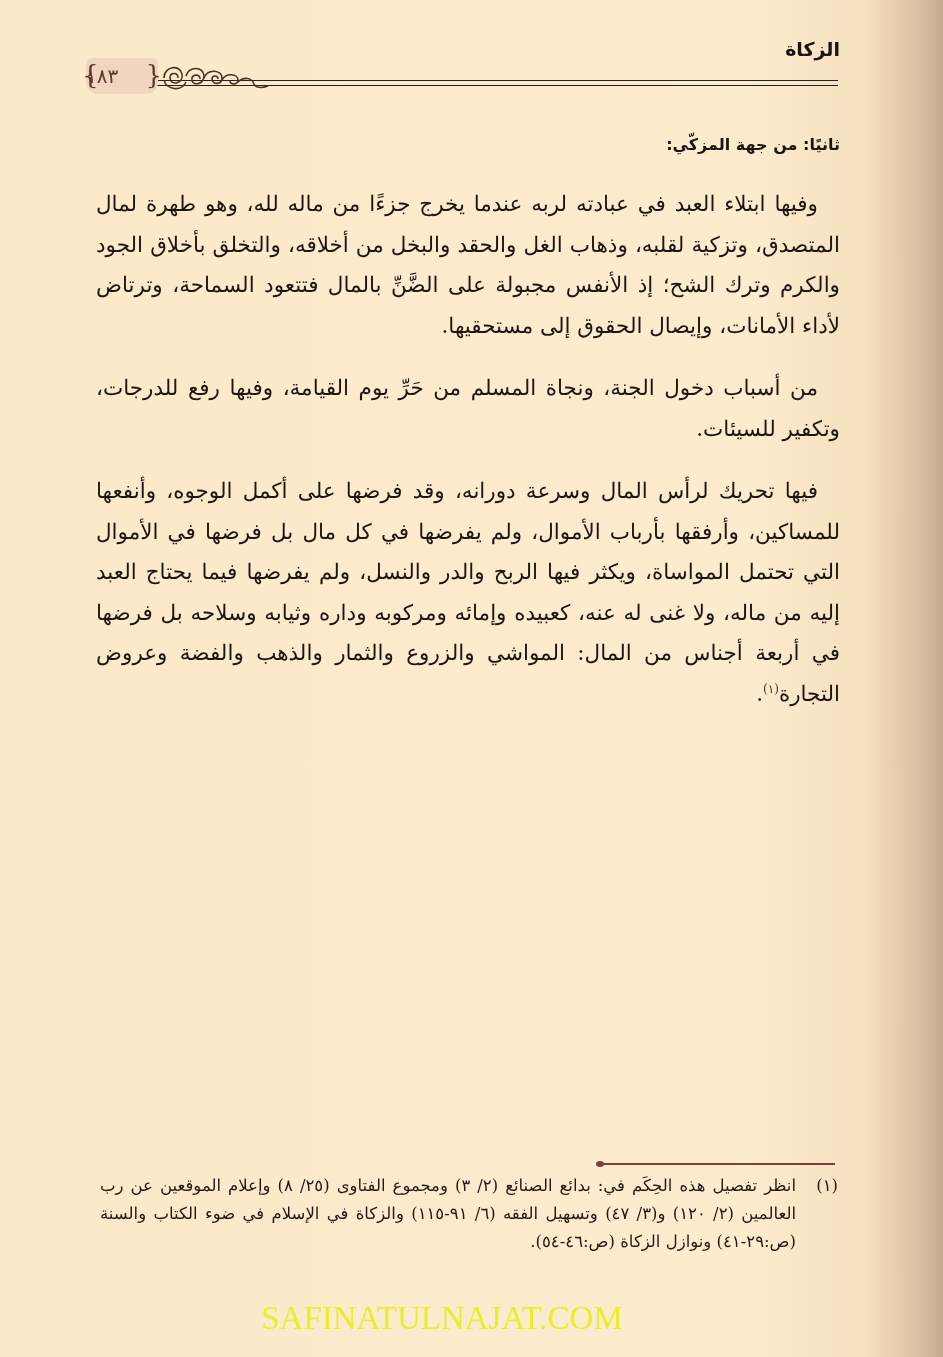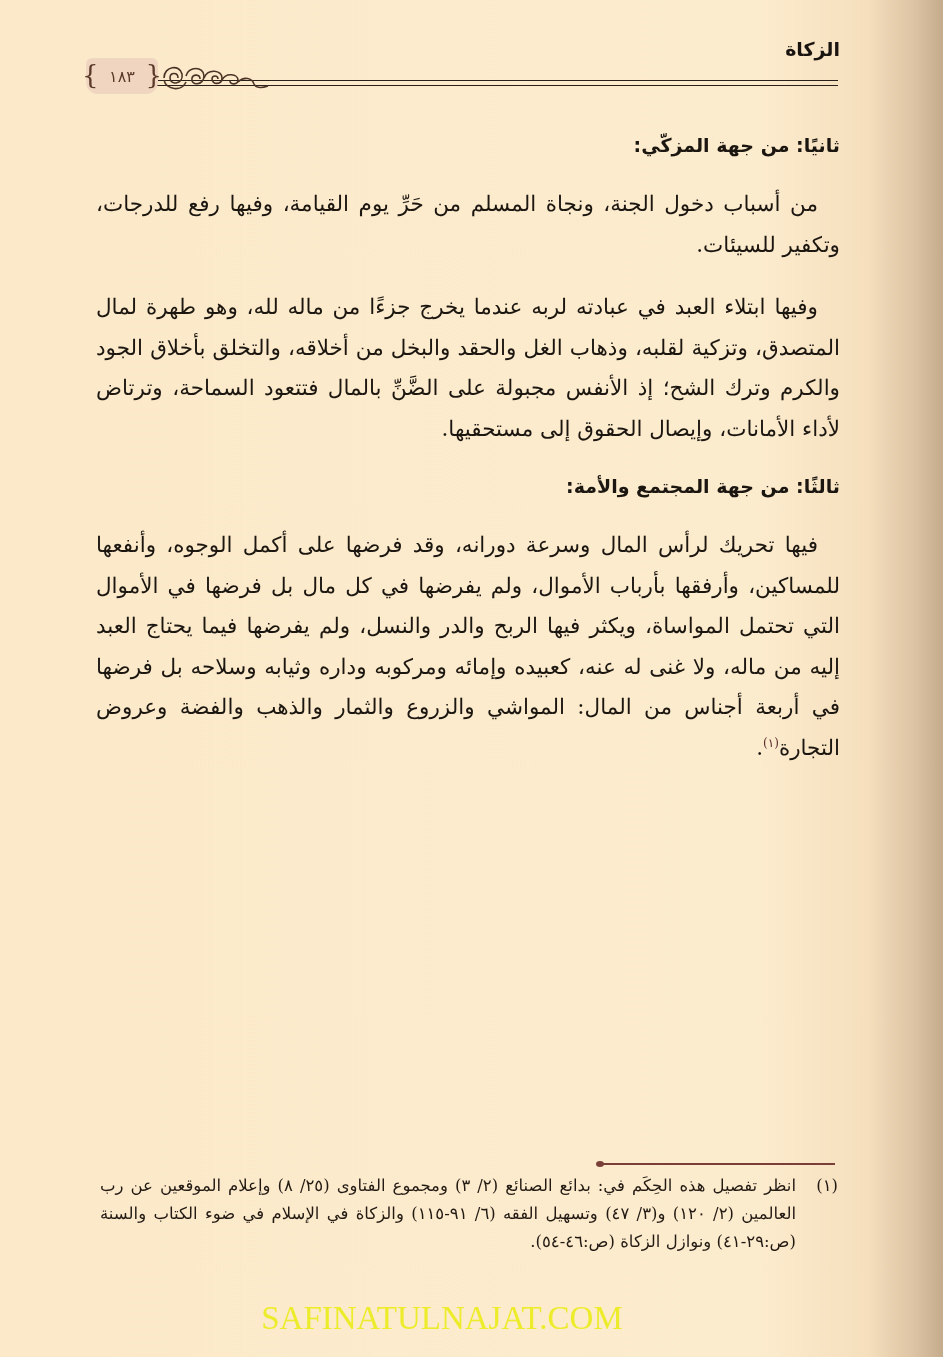--- a/index.html
+++ b/index.html
@@ -20,36 +20,36 @@
     position: absolute; left: 150px; right: 105px; top: 80px; height: 0;
     border-top: 1.5px solid #2a211a;
   }
   .header-rule2 {
     position: absolute; left: 150px; right: 105px; top: 85px; height: 0;
     border-top: 1px solid #2a211a;
   }
   .page-num-box {
     position: absolute; left: 86px; top: 58px; width: 72px; height: 36px;
     background: #f0d6c0; border-radius: 6px 6px 12px 12px;
-    display: flex; align-items: center; justify-content: center;
-    font-family: "DejaVu Sans", sans-serif; font-size: 16px; color: #5b3a2a;
+    display: flex; align-items: center; justify-content: flex-start;
+    font-family: "DejaVu Sans", sans-serif; font-size: 20px; color: #5b3a2a;
   }
   .page-num-box::before, .page-num-box::after {
     content: "{"; position: absolute; top: 2px; font-size: 26px; color: #5b3a2a; font-family: "DejaVu Serif", serif;
   }
   .page-num-box::before { left: -4px; }
   .page-num-box::after { content: "}"; right: -4px; }
   .ornament { position: absolute; left: 160px; top: 58px; width: 110px; height: 36px; }
   .content {
     position: absolute; left: 96px; right: 103px; top: 130px;
     direction: rtl; text-align: justify;
     font-size: 21.5px; line-height: 40.5px;
   }
   .heading {
-    font-family: "DejaVu Sans", sans-serif; font-weight: bold; font-size: 19px;
+    font-family: "DejaVu Sans", sans-serif; font-weight: bold; font-size: 16px;
     margin: 0 0 24px 0; line-height: 30px;
   }
   .para { margin: 0 0 22px 0; text-indent: 22px; }
   .para.last { text-align-last: justify; margin-bottom: 0; }
   sup.fn-ref { font-size: 12px; color: #5b2a2a; vertical-align: super; line-height: 0; }
   .fn-rule {
     position: absolute; left: 600px; right: 108px; top: 1163px; height: 0;
     border-top: 2px solid #7b3f3a;
   }
   .fn-rule::before {
@@ -88,24 +88,23 @@
       <path d="M4 22 C6 32 22 34 26 24"></path>
       <path d="M26 18 C28 8 44 8 44 18 C44 28 30 28 32 20 C33 16 40 16 40 21"></path>
       <path d="M44 20 C48 10 62 12 62 20 C62 27 52 27 52 21 C52 17 58 17 58 21"></path>
       <path d="M62 22 C66 14 78 16 78 22 C78 27 70 27 70 23"></path>
       <path d="M78 24 C84 18 92 20 94 26 C96 30 102 30 108 28"></path>
     </g>
   </svg>
 
   <div class="content">
     <div class="heading">ثانيًا: من جهة المزكّي:</div>
+    <p class="para">وفيها ابتلاء العبد في عبادته لربه عندما يخرج جزءًا من ماله لله، وهو طهرة لمال المتصدق، وتزكية لقلبه، وذهاب الغل والحقد والبخل من أخلاقه، والتخلق بأخلاق الجود والكرم وترك الشح؛ إذ الأنفس مجبولة على الضَّنِّ بالمال فتتعود السماحة، وترتاض لأداء الأمانات، وإيصال الحقوق إلى مستحقيها.</p>
     <p class="para">من أسباب دخول الجنة، ونجاة المسلم من حَرِّ يوم القيامة، وفيها رفع للدرجات، وتكفير للسيئات.</p>
-    <p class="para">وفيها ابتلاء العبد في عبادته لربه عندما يخرج جزءًا من ماله لله، وهو طهرة لمال المتصدق، وتزكية لقلبه، وذهاب الغل والحقد والبخل من أخلاقه، والتخلق بأخلاق الجود والكرم وترك الشح؛ إذ الأنفس مجبولة على الضَّنِّ بالمال فتتعود السماحة، وترتاض لأداء الأمانات، وإيصال الحقوق إلى مستحقيها.</p>
 
-    <div class="heading">ثالثًا: من جهة المجتمع والأمة:</div>
     <p class="para"><span>فيها تحريك لرأس المال وسرعة دورانه، وقد فرضها على أكمل الوجوه، وأنفعها للمساكين، وأرفقها بأرباب الأموال، ولم يفرضها في كل مال بل فرضها في الأموال التي تحتمل المواساة، ويكثر فيها الربح والدر والنسل، ولم يفرضها فيما يحتاج العبد إليه من ماله، ولا غنى له عنه، كعبيده وإمائه ومركوبه وداره وثيابه وسلاحه بل فرضها في أربعة أجناس من المال: المواشي والزروع والثمار والذهب والفضة وعروض التجارة</span><sup class="fn-ref">(١)</sup><span>.</span></p>
   </div>
 
   <div class="fn-rule"></div>
 
   <div class="footnotes">
     <div class="fn">
       <span class="fn-num">(١)</span>
       <span class="fn-text">انظر تفصيل هذه الحِكَم في: بدائع الصنائع (٢/ ٣) ومجموع الفتاوى (٢٥/ ٨) وإعلام الموقعين عن رب العالمين (٢/ ١٢٠) و(٣/ ٤٧) وتسهيل الفقه (٦/ ٩١-١١٥) والزكاة في الإسلام في ضوء الكتاب والسنة (ص:٢٩-٤١) ونوازل الزكاة (ص:٤٦-٥٤).</span>
     </div>

